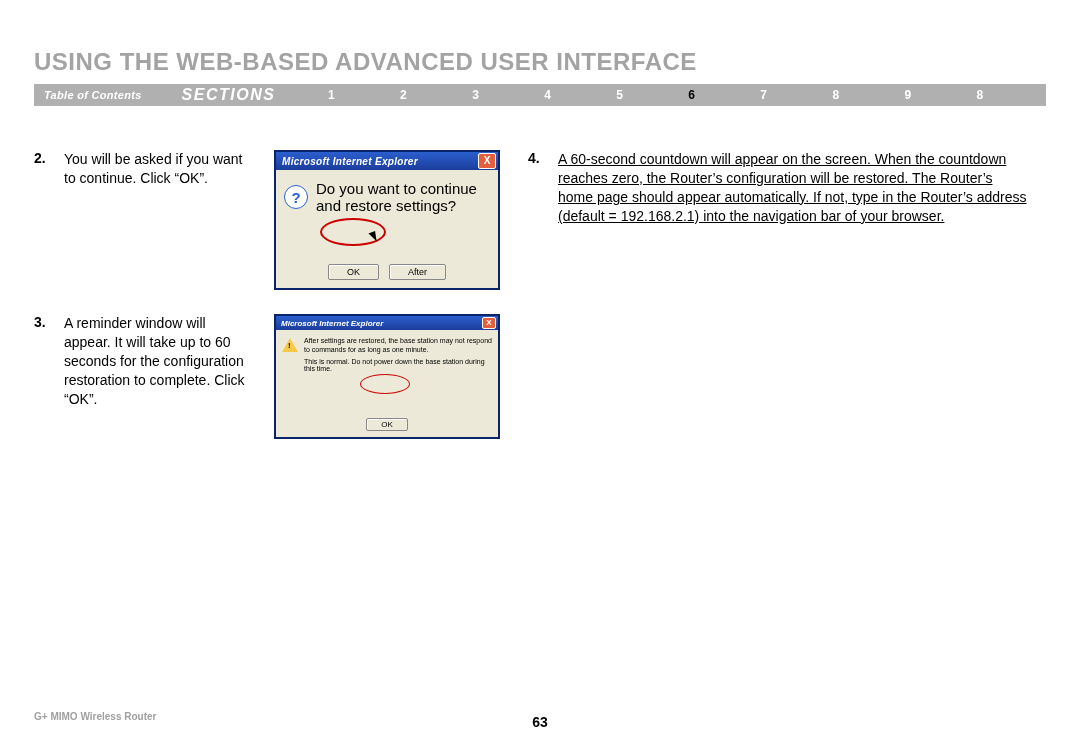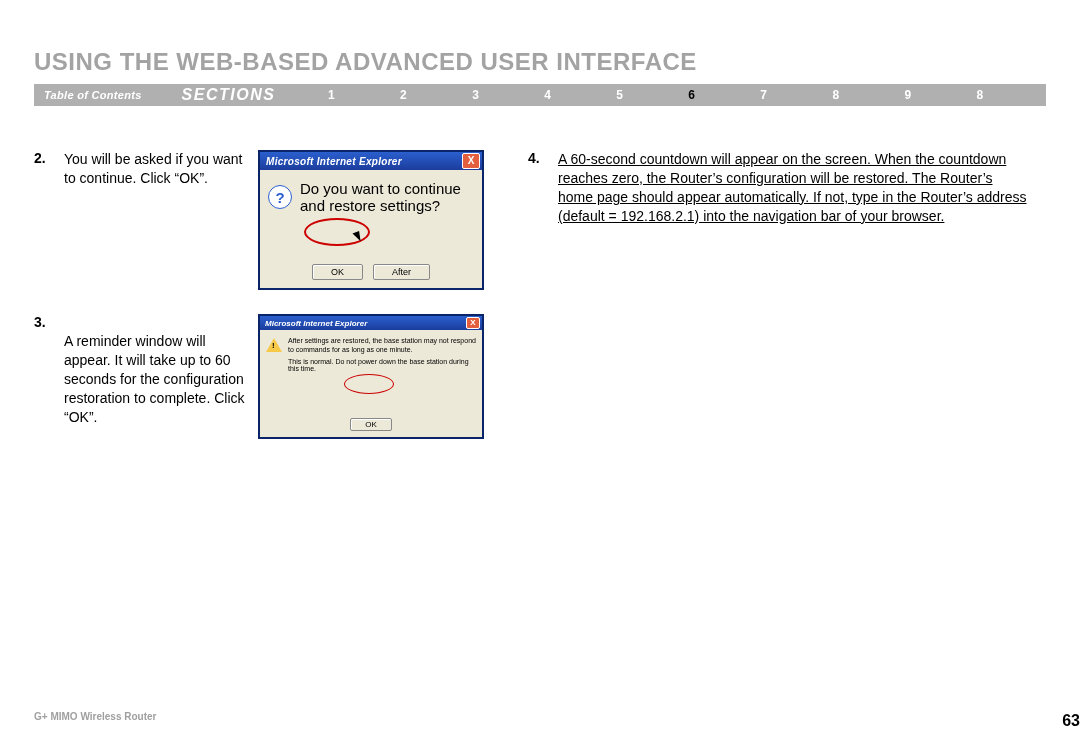--- a/index.html
+++ b/index.html
@@ -78,21 +78,21 @@
   .step-num {
     width: 30px;
     font-weight: bold;
     font-size: 14px;
     flex-shrink: 0;
   }
   .step-text {
     font-size: 14px;
     line-height: 1.35;
     width: 186px;
-    padding-right: 8px;
+    padding-right: 24px;
   }
   .step-text-wide {
     font-size: 14px;
     line-height: 1.35;
     width: 470px;
     text-decoration: underline;
   }
   .dialog-img {
     width: 222px;
     flex-shrink: 0;
@@ -270,34 +270,33 @@
     bottom: 34px;
     font-size: 10px;
     font-weight: bold;
     color: #a0a0a0;
   }
   .footer-page {
     position: absolute;
     left: 0;
     width: 1080px;
     bottom: 26px;
-    text-align: right;
-    font-size: 16px;
+    text-align: center;
+    font-size: 14px;
     font-weight: bold;
     color: #000;
   }
   .red-oval-2 {
     position: absolute;
     border: 1.5px solid #c00;
     border-radius: 50%;
     pointer-events: none;
   }
   .step3 .step-text {
     width: 186px;
-    margin-top: 18px;
   }
 </style>
 </head>
 <body>
 
 <div class="page-title">USING THE WEB-BASED ADVANCED USER INTERFACE</div>
 
 <div class="nav-bar">
   <span class="nav-toc">Table of Contents</span>
   <span class="nav-sections">SECTIONS</span>

